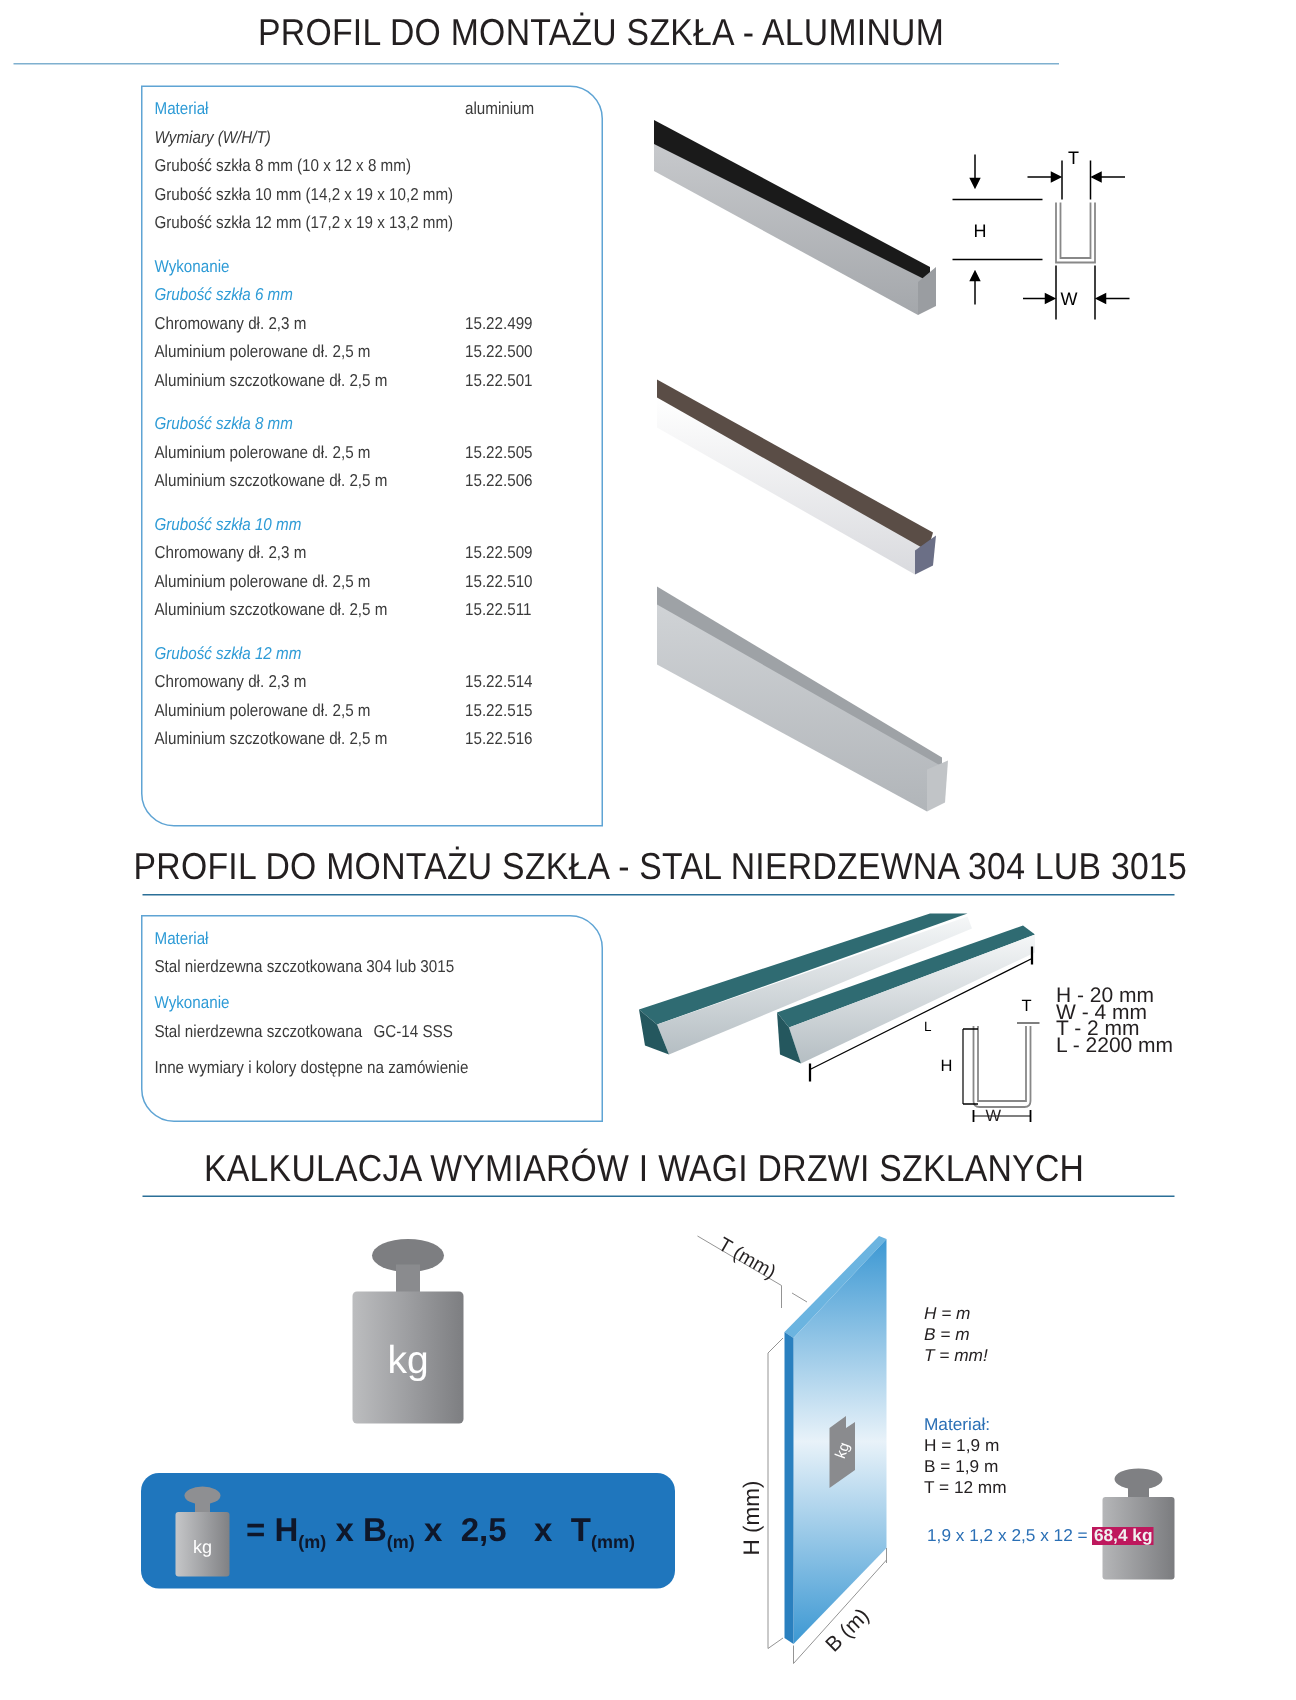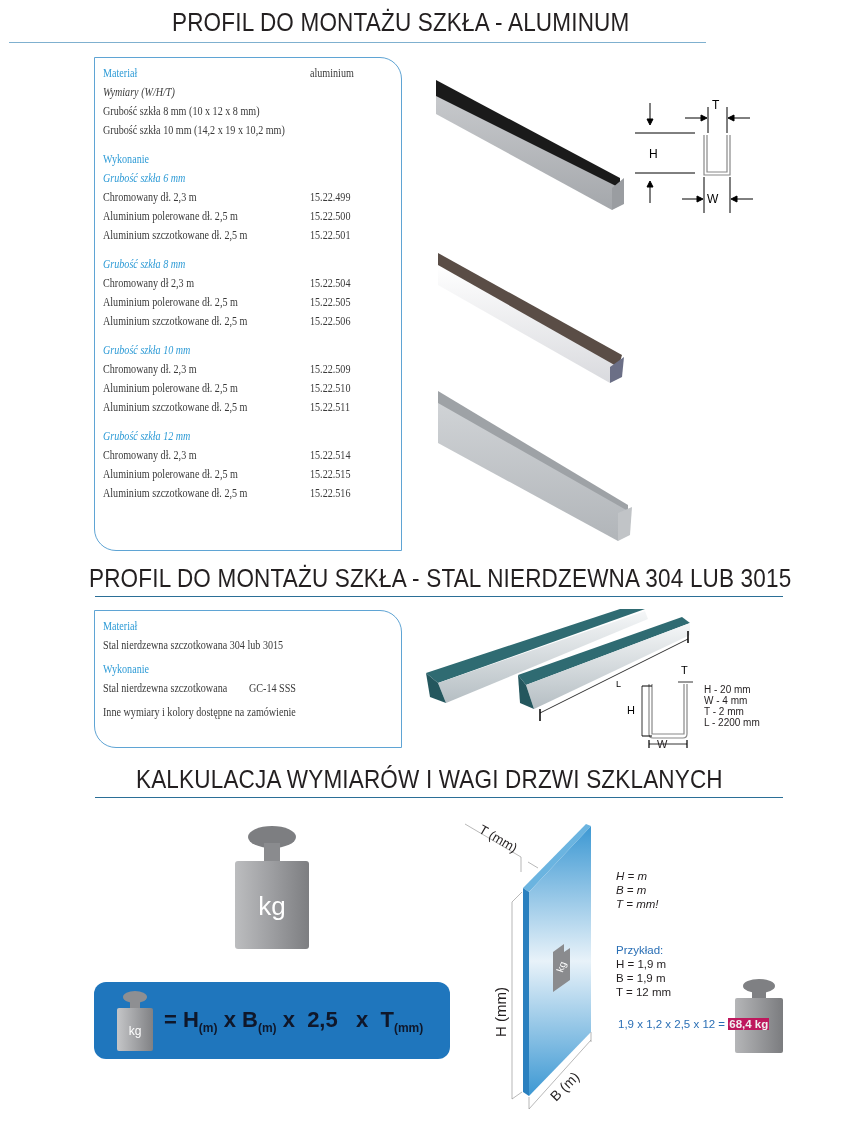--- a/index.html
+++ b/index.html
@@ -9,21 +9,21 @@
   .section-title {
     position: absolute; font-family: "Liberation Sans", sans-serif;
     font-size: 25px; letter-spacing: 0.2px; color: #231f20; white-space: nowrap;
     transform: scaleX(0.9); transform-origin: left center;
   }
   .section-rule { position: absolute; height: 1px; background: #7fb0cf; }
 
   .spec-box {
     position: absolute; border: 1.5px solid #5fa4d4;
     border-radius: 0 22px 0 22px; background: #fff;
-    font-family: Liberation Serif, serif;
+    font-family: Liberation Sans, sans-serif;
     font-size: 11.5px; color: #3a3a3a; line-height: 19px;
     padding: 6px 8px;
   }
   .spec-box .row { display: flex; white-space: nowrap; }
   .spec-box .lbl { width: 207px; transform: scaleX(0.88); transform-origin: left center; }
   .spec-box .val { transform: scaleX(0.88); transform-origin: left center; }
   .spec-box .head { color: #2e9bd6; transform: scaleX(0.88); transform-origin: left center; white-space: nowrap; }
   .spec-box .ital { font-style: italic; }
   .spec-box .gap { height: 10px; }
 
@@ -52,43 +52,42 @@
   </div>
   <div class="row">
       <span class="lbl ital">Wymiary (W/H/T)</span>
     </div>
   <div class="row">
       <span class="lbl" style="width:290px">Grubość szkła 8 mm (10 x 12 x 8 mm)</span>
     </div>
   <div class="row">
       <span class="lbl" style="width:290px">Grubość szkła 10 mm (14,2 x 19 x 10,2 mm)</span>
     </div>
+  <div class="row">
+      <span class="lbl" style="width:290px">Grubość szkła 12 mm (17,2 x 19 x 13,2 mm)</span>
+    </div>
   <div class="gap"></div>
   <div class="head">Wykonanie</div>
 
   <div class="head ital">Grubość szkła 6 mm</div>
   <div class="row">
       <span class="lbl">Chromowany dł. 2,3 m</span>
       <span class="val">15.22.499</span>
     </div>
   <div class="row">
       <span class="lbl">Aluminium polerowane dł. 2,5 m</span>
       <span class="val">15.22.500</span>
     </div>
   <div class="row">
       <span class="lbl">Aluminium szczotkowane dł. 2,5 m</span>
       <span class="val">15.22.501</span>
     </div>
   <div class="gap"></div>
 
   <div class="head ital">Grubość szkła 8 mm</div>
-  <div class="row">
-      <span class="lbl">Chromowany dł 2,3 m</span>
-      <span class="val">15.22.504</span>
-    </div>
   <div class="row">
       <span class="lbl">Aluminium polerowane dł. 2,5 m</span>
       <span class="val">15.22.505</span>
     </div>
   <div class="row">
       <span class="lbl">Aluminium szczotkowane dł. 2,5 m</span>
       <span class="val">15.22.506</span>
     </div>
   <div class="gap"></div>
 
@@ -233,21 +232,21 @@
   <line x1="17" y1="22" x2="17" y2="72" stroke="#000" stroke-width="0.8"></line>
   <line x1="24" y1="76" x2="24" y2="84" stroke="#000" stroke-width="1.2"></line>
   <line x1="62" y1="76" x2="62" y2="84" stroke="#000" stroke-width="1.2"></line>
   <line x1="24" y1="80" x2="62" y2="80" stroke="#000" stroke-width="0.8"></line>
   <line x1="53" y1="18" x2="68" y2="18" stroke="#000" stroke-width="0.8"></line>
   <text x="56" y="10" font-size="11" font-family="Liberation Sans, sans-serif">T</text>
   <text x="2" y="50" font-size="11" font-family="Liberation Sans, sans-serif">H</text>
 </svg>
 <div class="info-text" style="left:657px; top:737px; font-size:11px;">W</div>
 
-<div class="info-text" style="left:704px; top:684px; font-size:10px; line-height:11px;">
+<div class="info-text" style="left:704px; top:658px; font-size:14px; line-height:11px;">
   <div>H  - 20 mm</div>
   <div>W - 4 mm</div>
   <div>T  -  2 mm</div>
   <div>L  -  2200 mm</div>
 </div>
 
 <div class="section-title" style="left:136px; top:765px;">KALKULACJA WYMIARÓW I WAGI DRZWI SZKLANYCH</div>
 <div class="section-rule" style="left:95px; top:797px; width:688px; background:#2b6f97;"></div>
 
 <svg style="position:absolute; left:232px; top:825px;" width="80" height="125">
@@ -313,21 +312,21 @@
   <text x="96" y="290" font-size="14" fill="#231f20" transform="rotate(-45 96 290)" font-family="Liberation Sans, sans-serif">B (m)</text>
 </svg>
 
 <div class="info-text" style="left:616px; top:869px;font-style:italic;">
   <div>H = m</div>
   <div>B = m</div>
   <div>T = mm!</div>
 </div>
 
 <div class="info-text" style="left:616px; top:943px;">
-  <div class="blue">Przykład:</div>
+  <div class="blue">Materiał:</div>
   <div>H = 1,9 m</div>
   <div>B = 1,9 m</div>
   <div>T = 12 mm</div>
 </div>
 
 <svg style="position:absolute; left:733px; top:978px;" width="52" height="76">
   <defs>
     <linearGradient id="gW3" x1="0" y1="0" x2="1" y2="0">
       <stop offset="0" stop-color="#b5b6b8"></stop>
         <stop offset="1" stop-color="#7b7c7f"></stop>

